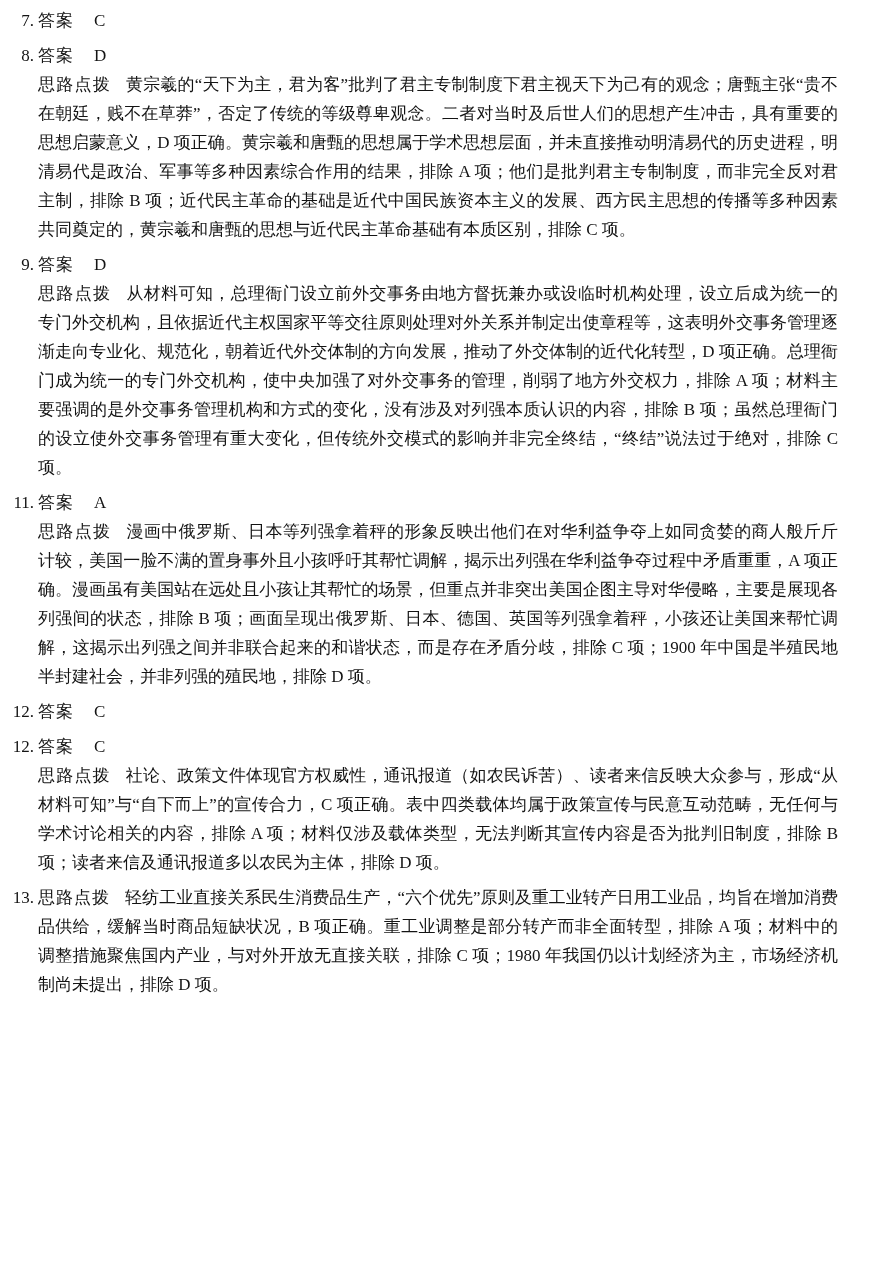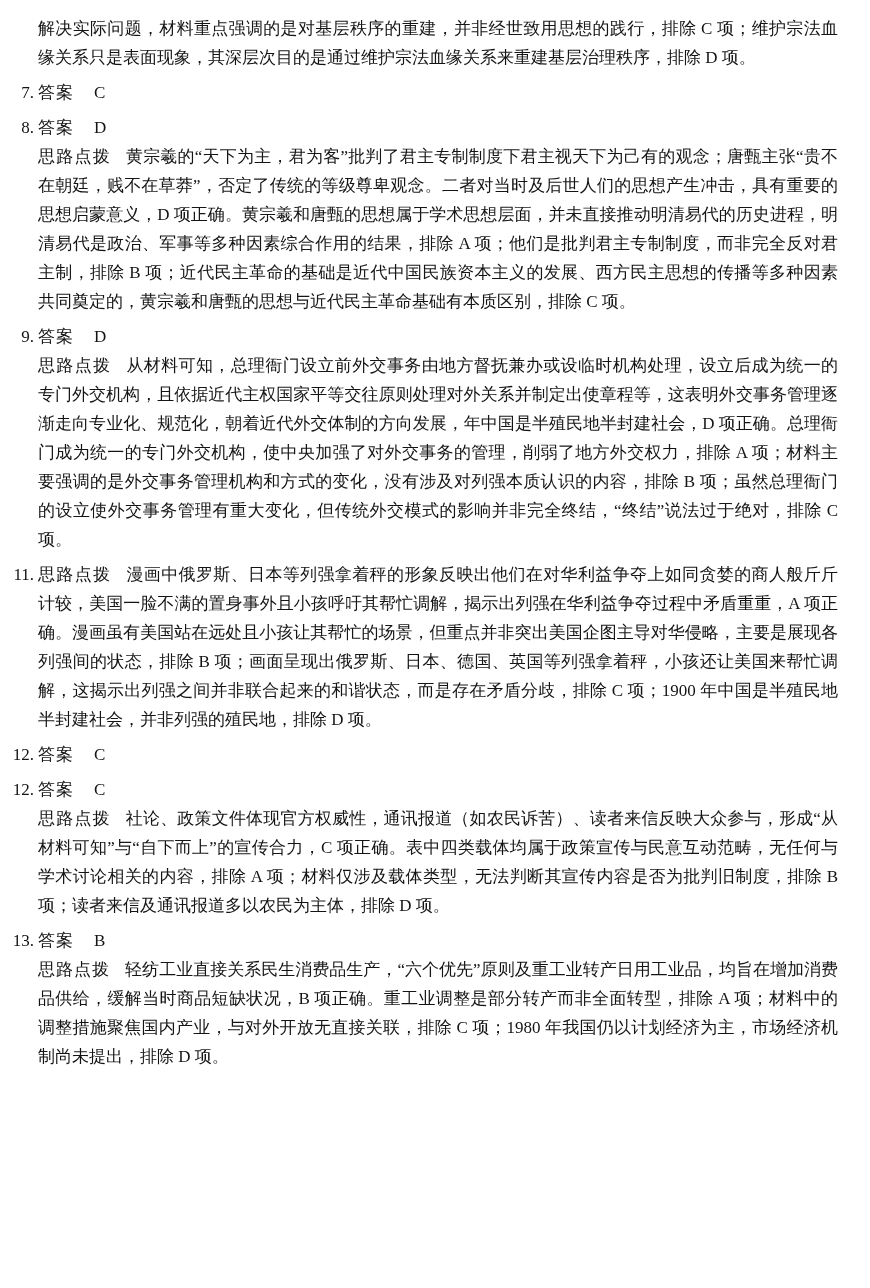--- a/index.html
+++ b/index.html
@@ -64,54 +64,53 @@
   }
   .hint-label {
     margin-right: 15px;
   }
 </style>
 </head>
 <body>
 
 <div class="page">
 
-  <p class="intro">解决实际问题，材料重点强调的是对基层秩序的重建，并非经世致用思想的践行，排除 C 项；维护宗法血缘关系只是表面现象，其深层次目的是通过维护宗法血缘关系来重建基层治理秩序，排除 D 项。</p>
 
   <div class="item">
     <span class="num">7.</span>
     <div class="answer-line"><span class="bold-label">答案</span><span class="ans-letter">C</span></div>
   </div>
 
   <div class="item">
     <span class="num">8.</span>
     <div class="answer-line"><span class="bold-label">答案</span><span class="ans-letter">D</span></div>
     <p class="expl"><span class="bold-label hint-label">思路点拨</span><span>黄宗羲的“天下为主，君为客”批判了君主专制制度下君主视天下为己有的观念；唐甄主张“贵不在朝廷，贱不在草莽”，否定了传统的等级尊卑观念。二者对当时及后世人们的思想产生冲击，具有重要的思想启蒙意义，D 项正确。黄宗羲和唐甄的思想属于学术思想层面，并未直接推动明清易代的历史进程，明清易代是政治、军事等多种因素综合作用的结果，排除 A 项；他们是批判君主专制制度，而非完全反对君主制，排除 B 项；近代民主革命的基础是近代中国民族资本主义的发展、西方民主思想的传播等多种因素共同奠定的，黄宗羲和唐甄的思想与近代民主革命基础有本质区别，排除 C 项。</span></p>
   </div>
 
   <div class="item">
     <span class="num">9.</span>
     <div class="answer-line"><span class="bold-label">答案</span><span class="ans-letter">D</span></div>
-    <p class="expl"><span class="bold-label hint-label">思路点拨</span><span>从材料可知，总理衙门设立前外交事务由地方督抚兼办或设临时机构处理，设立后成为统一的专门外交机构，且依据近代主权国家平等交往原则处理对外关系并制定出使章程等，这表明外交事务管理逐渐走向专业化、规范化，朝着近代外交体制的方向发展，年中国是半殖民地半封建社会，D 项正确。总理衙门成为统一的专门外交机构，使中央加强了对外交事务的管理，削弱了地方外交权力，排除 A 项；材料主要强调的是外交事务管理机构和方式的变化，没有涉及对列强本质认识的内容，排除 B 项；虽然总理衙门的设立使外交事务管理有重大变化，但传统外交模式的影响并非完全终结，“终结”说法过于绝对，排除 C 项。</span></p>
+    <p class="expl"><span class="bold-label hint-label">思路点拨</span><span>从材料可知，总理衙门设立前外交事务由地方督抚兼办或设临时机构处理，设立后成为统一的专门外交机构，且依据近代主权国家平等交往原则处理对外关系并制定出使章程等，这表明外交事务管理逐渐走向专业化、规范化，朝着近代外交体制的方向发展，推动了外交体制的近代化转型，D 项正确。总理衙门成为统一的专门外交机构，使中央加强了对外交事务的管理，削弱了地方外交权力，排除 A 项；材料主要强调的是外交事务管理机构和方式的变化，没有涉及对列强本质认识的内容，排除 B 项；虽然总理衙门的设立使外交事务管理有重大变化，但传统外交模式的影响并非完全终结，“终结”说法过于绝对，排除 C 项。</span></p>
   </div>
 
   <div class="item">
     <span class="num">11.</span>
+    <div class="answer-line"><span class="bold-label">答案</span><span class="ans-letter">A</span></div>
     <p class="expl"><span class="bold-label hint-label">思路点拨</span><span>漫画中俄罗斯、日本等列强拿着秤的形象反映出他们在对华利益争夺上如同贪婪的商人般斤斤计较，美国一脸不满的置身事外且小孩呼吁其帮忙调解，揭示出列强在华利益争夺过程中矛盾重重，A 项正确。漫画虽有美国站在远处且小孩让其帮忙的场景，但重点并非突出美国企图主导对华侵略，主要是展现各列强间的状态，排除 B 项；画面呈现出俄罗斯、日本、德国、英国等列强拿着秤，小孩还让美国来帮忙调解，这揭示出列强之间并非联合起来的和谐状态，而是存在矛盾分歧，排除 C 项；1900 年中国是半殖民地半封建社会，并非列强的殖民地，排除 D 项。</span></p>
   </div>
 
   <div class="item">
     <span class="num">12.</span>
     <div class="answer-line"><span class="bold-label">答案</span><span class="ans-letter">C</span></div>
   </div>
 
   <div class="item">
     <span class="num">12.</span>
     <div class="answer-line"><span class="bold-label">答案</span><span class="ans-letter">C</span></div>
     <p class="expl"><span class="bold-label hint-label">思路点拨</span><span>社论、政策文件体现官方权威性，通讯报道（如农民诉苦）、读者来信反映大众参与，形成“从材料可知”与“自下而上”的宣传合力，C 项正确。表中四类载体均属于政策宣传与民意互动范畴，无任何与学术讨论相关的内容，排除 A 项；材料仅涉及载体类型，无法判断其宣传内容是否为批判旧制度，排除 B 项；读者来信及通讯报道多以农民为主体，排除 D 项。</span></p>
   </div>
 
   <div class="item">
     <span class="num">13.</span>
-    <div class="answer-line"><span class="bold-label">答案</span><span class="ans-letter">B</span></div>
     <p class="expl"><span class="bold-label hint-label">思路点拨</span><span>轻纺工业直接关系民生消费品生产，“六个优先”原则及重工业转产日用工业品，均旨在增加消费品供给，缓解当时商品短缺状况，B 项正确。重工业调整是部分转产而非全面转型，排除 A 项；材料中的调整措施聚焦国内产业，与对外开放无直接关联，排除 C 项；1980 年我国仍以计划经济为主，市场经济机制尚未提出，排除 D 项。</span></p>
   </div>
 
 </div>
 
 </body></html>

